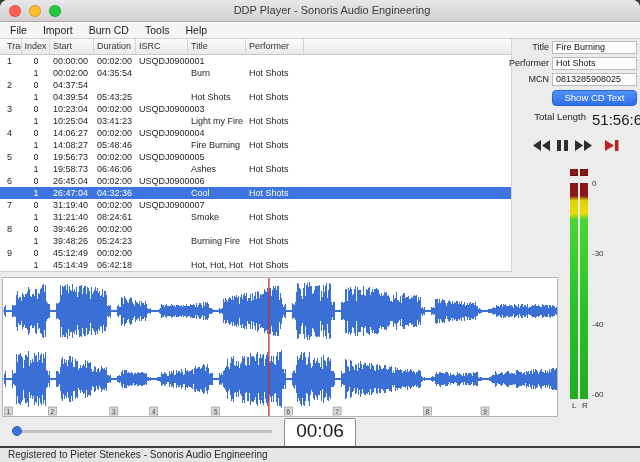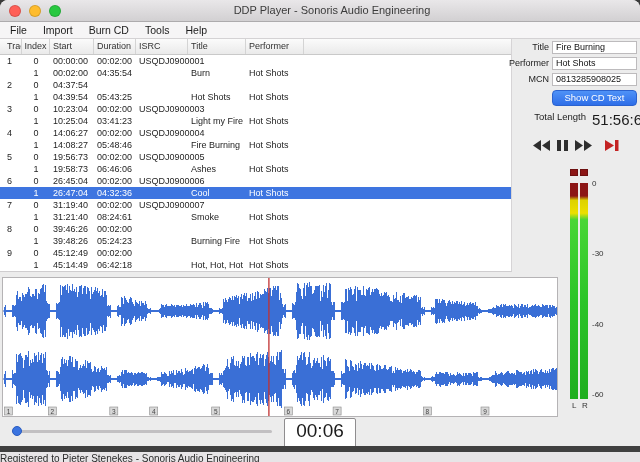--- a/index.html
+++ b/index.html
@@ -54,21 +54,21 @@
 
   
   .wave-box{position:absolute;top:277px;left:2px;width:556px;height:140px;background:#fff;border:1px solid #b5b3b5}
 
   
   .slider-track{position:absolute;top:430px;left:12px;width:260px;height:3px;background:#c2c0c2;border-radius:2px}
   .slider-thumb{position:absolute;top:426px;left:12px;width:10px;height:10px;border-radius:50%;background:#3b74e0;border:1px solid #2a5cc0}
   .time-box{position:absolute;top:418px;left:284px;width:72px;height:32px;background:#fff;border:1px solid #8f8d8f;border-radius:2px;text-align:center;line-height:24px;font-size:19px;color:#1b1b1b}
 
   
-  .statusbar{position:absolute;top:446px;left:0;width:640px;height:16px;background:#e7e5e7;border-top:6px solid #404040;font-size:10px;color:#2b2b2b;line-height:14px;padding-left:0}
+  .statusbar{position:absolute;top:446px;left:0;width:640px;height:16px;background:#e7e5e7;border-top:2px solid #404040;font-size:10px;color:#2b2b2b;line-height:14px;padding-left:8px}
 </style>
 </head>
 <body>
 
 <div class="window">
 
   <div class="titlebar">
     <div class="title-text">DDP Player - Sonoris Audio Engineering</div>
     <div class="lights">
       <span class="light lr"></span>

